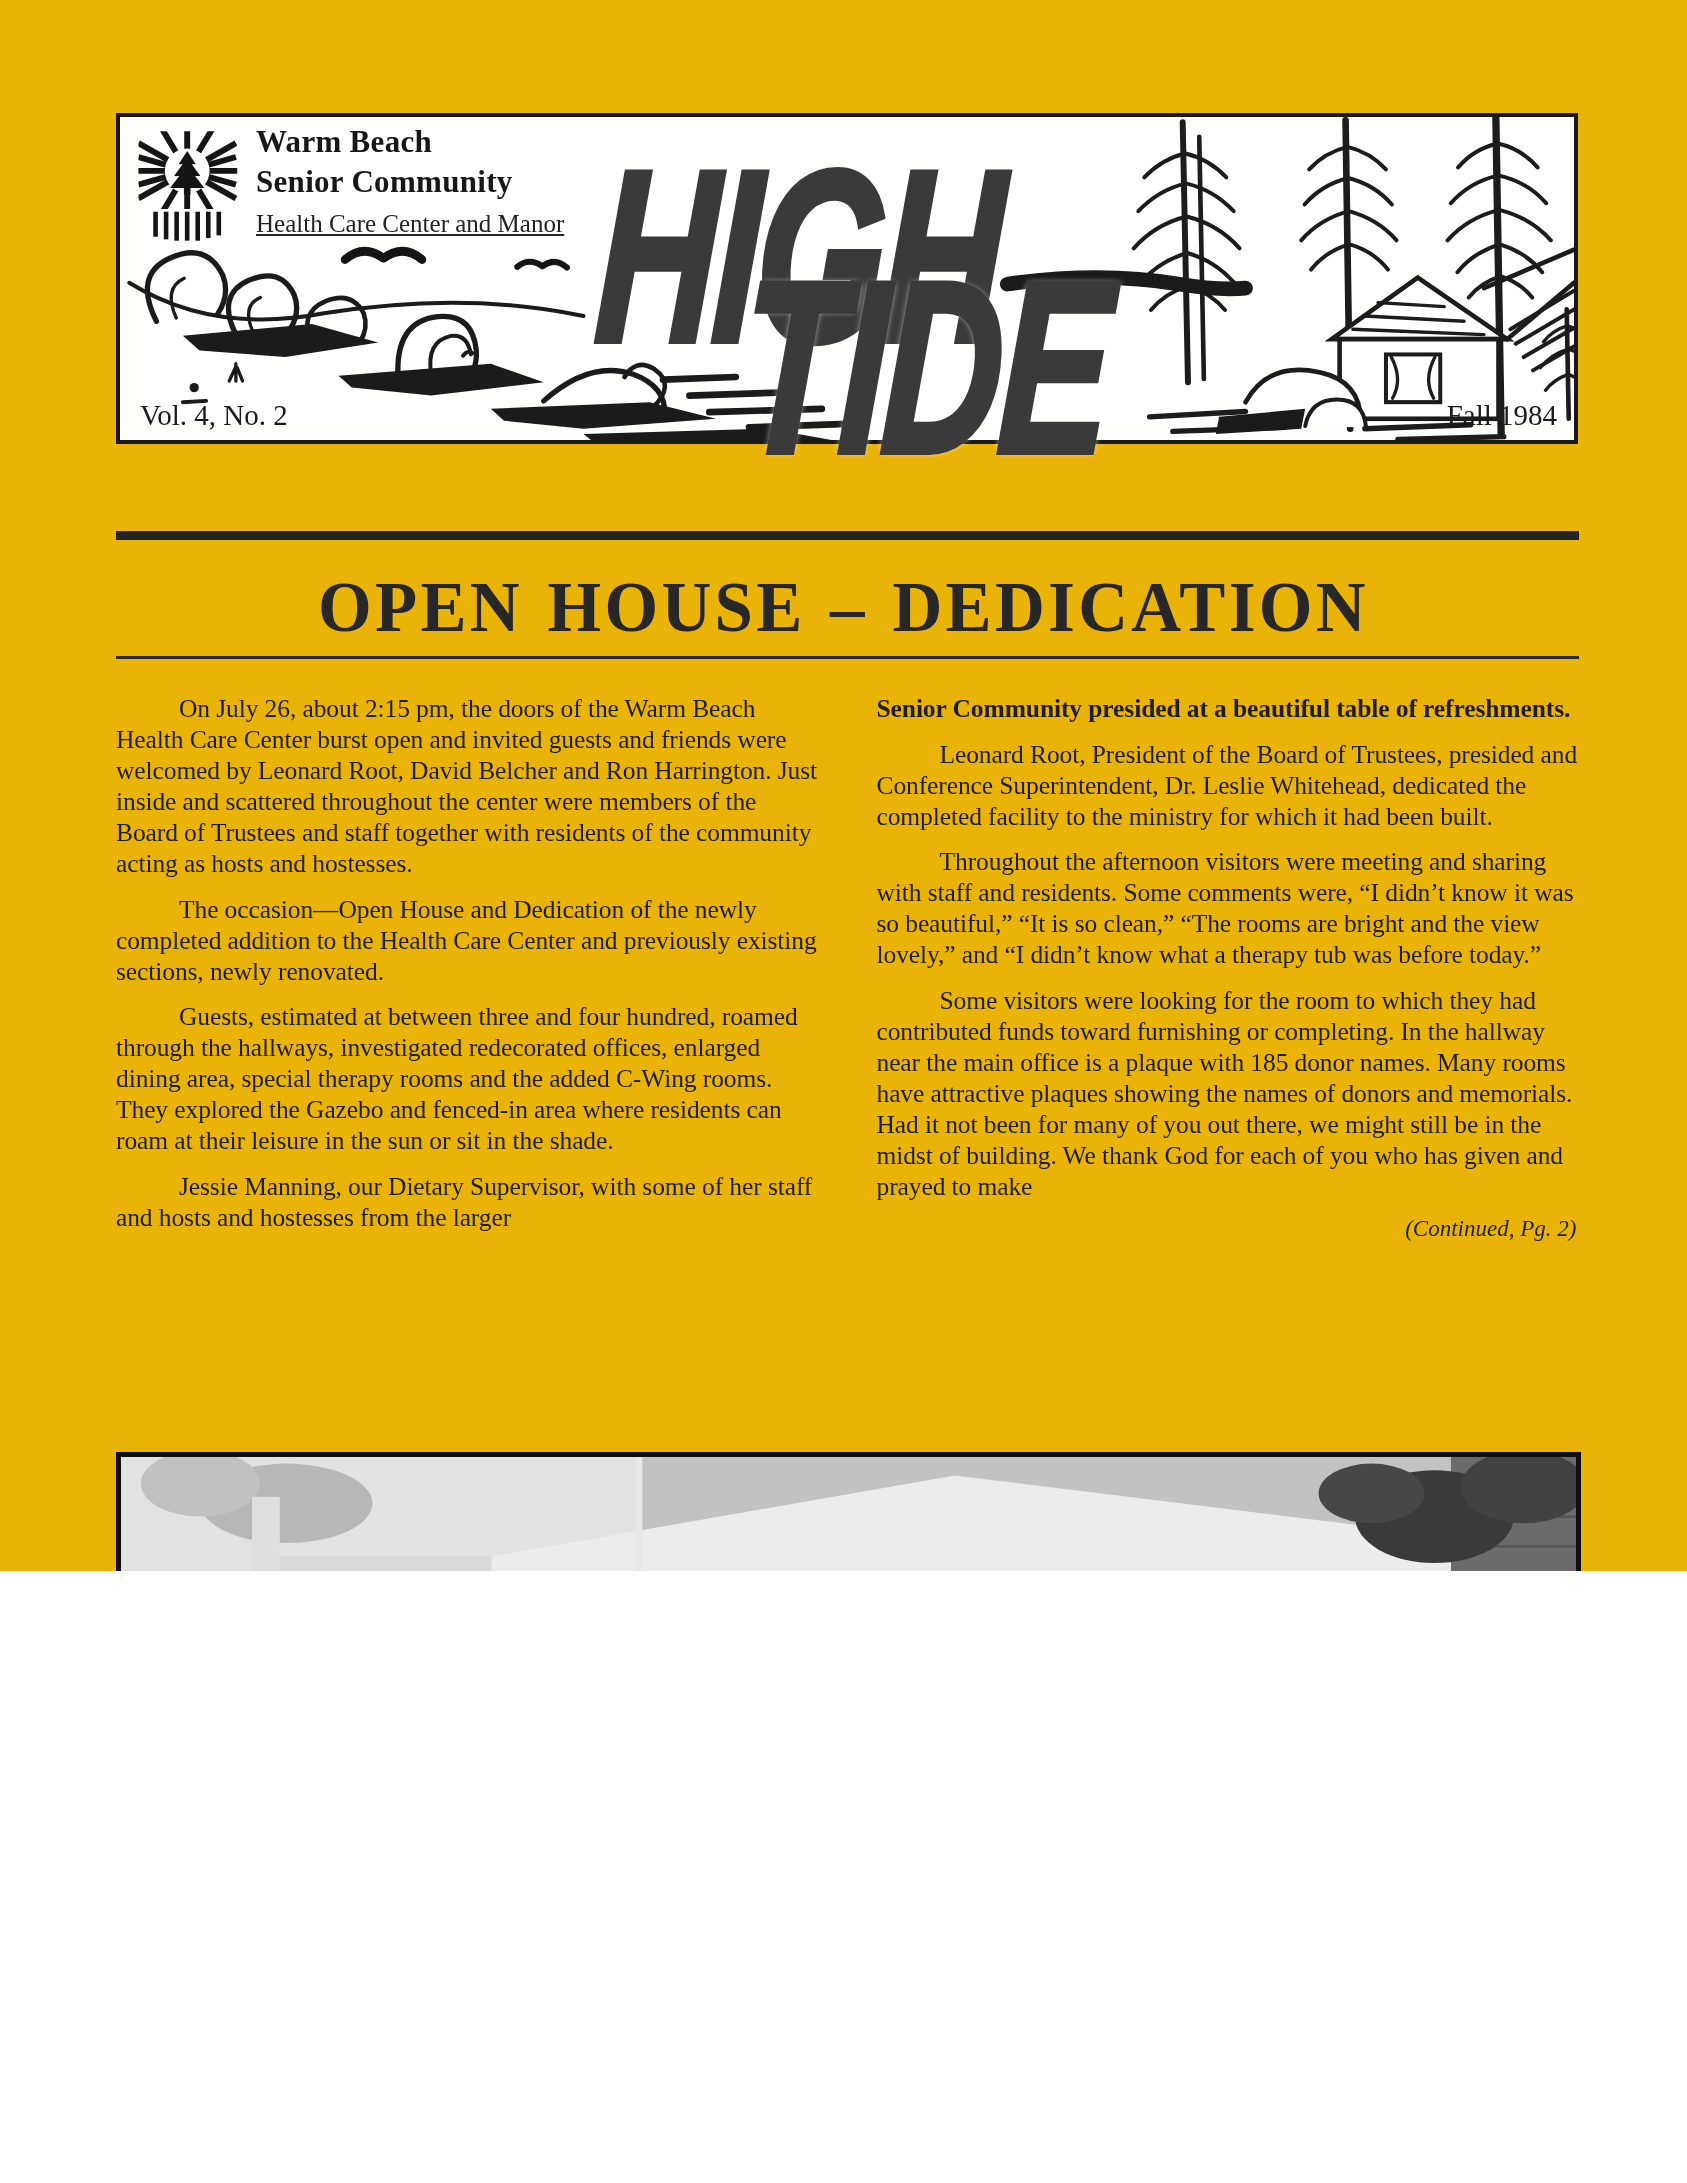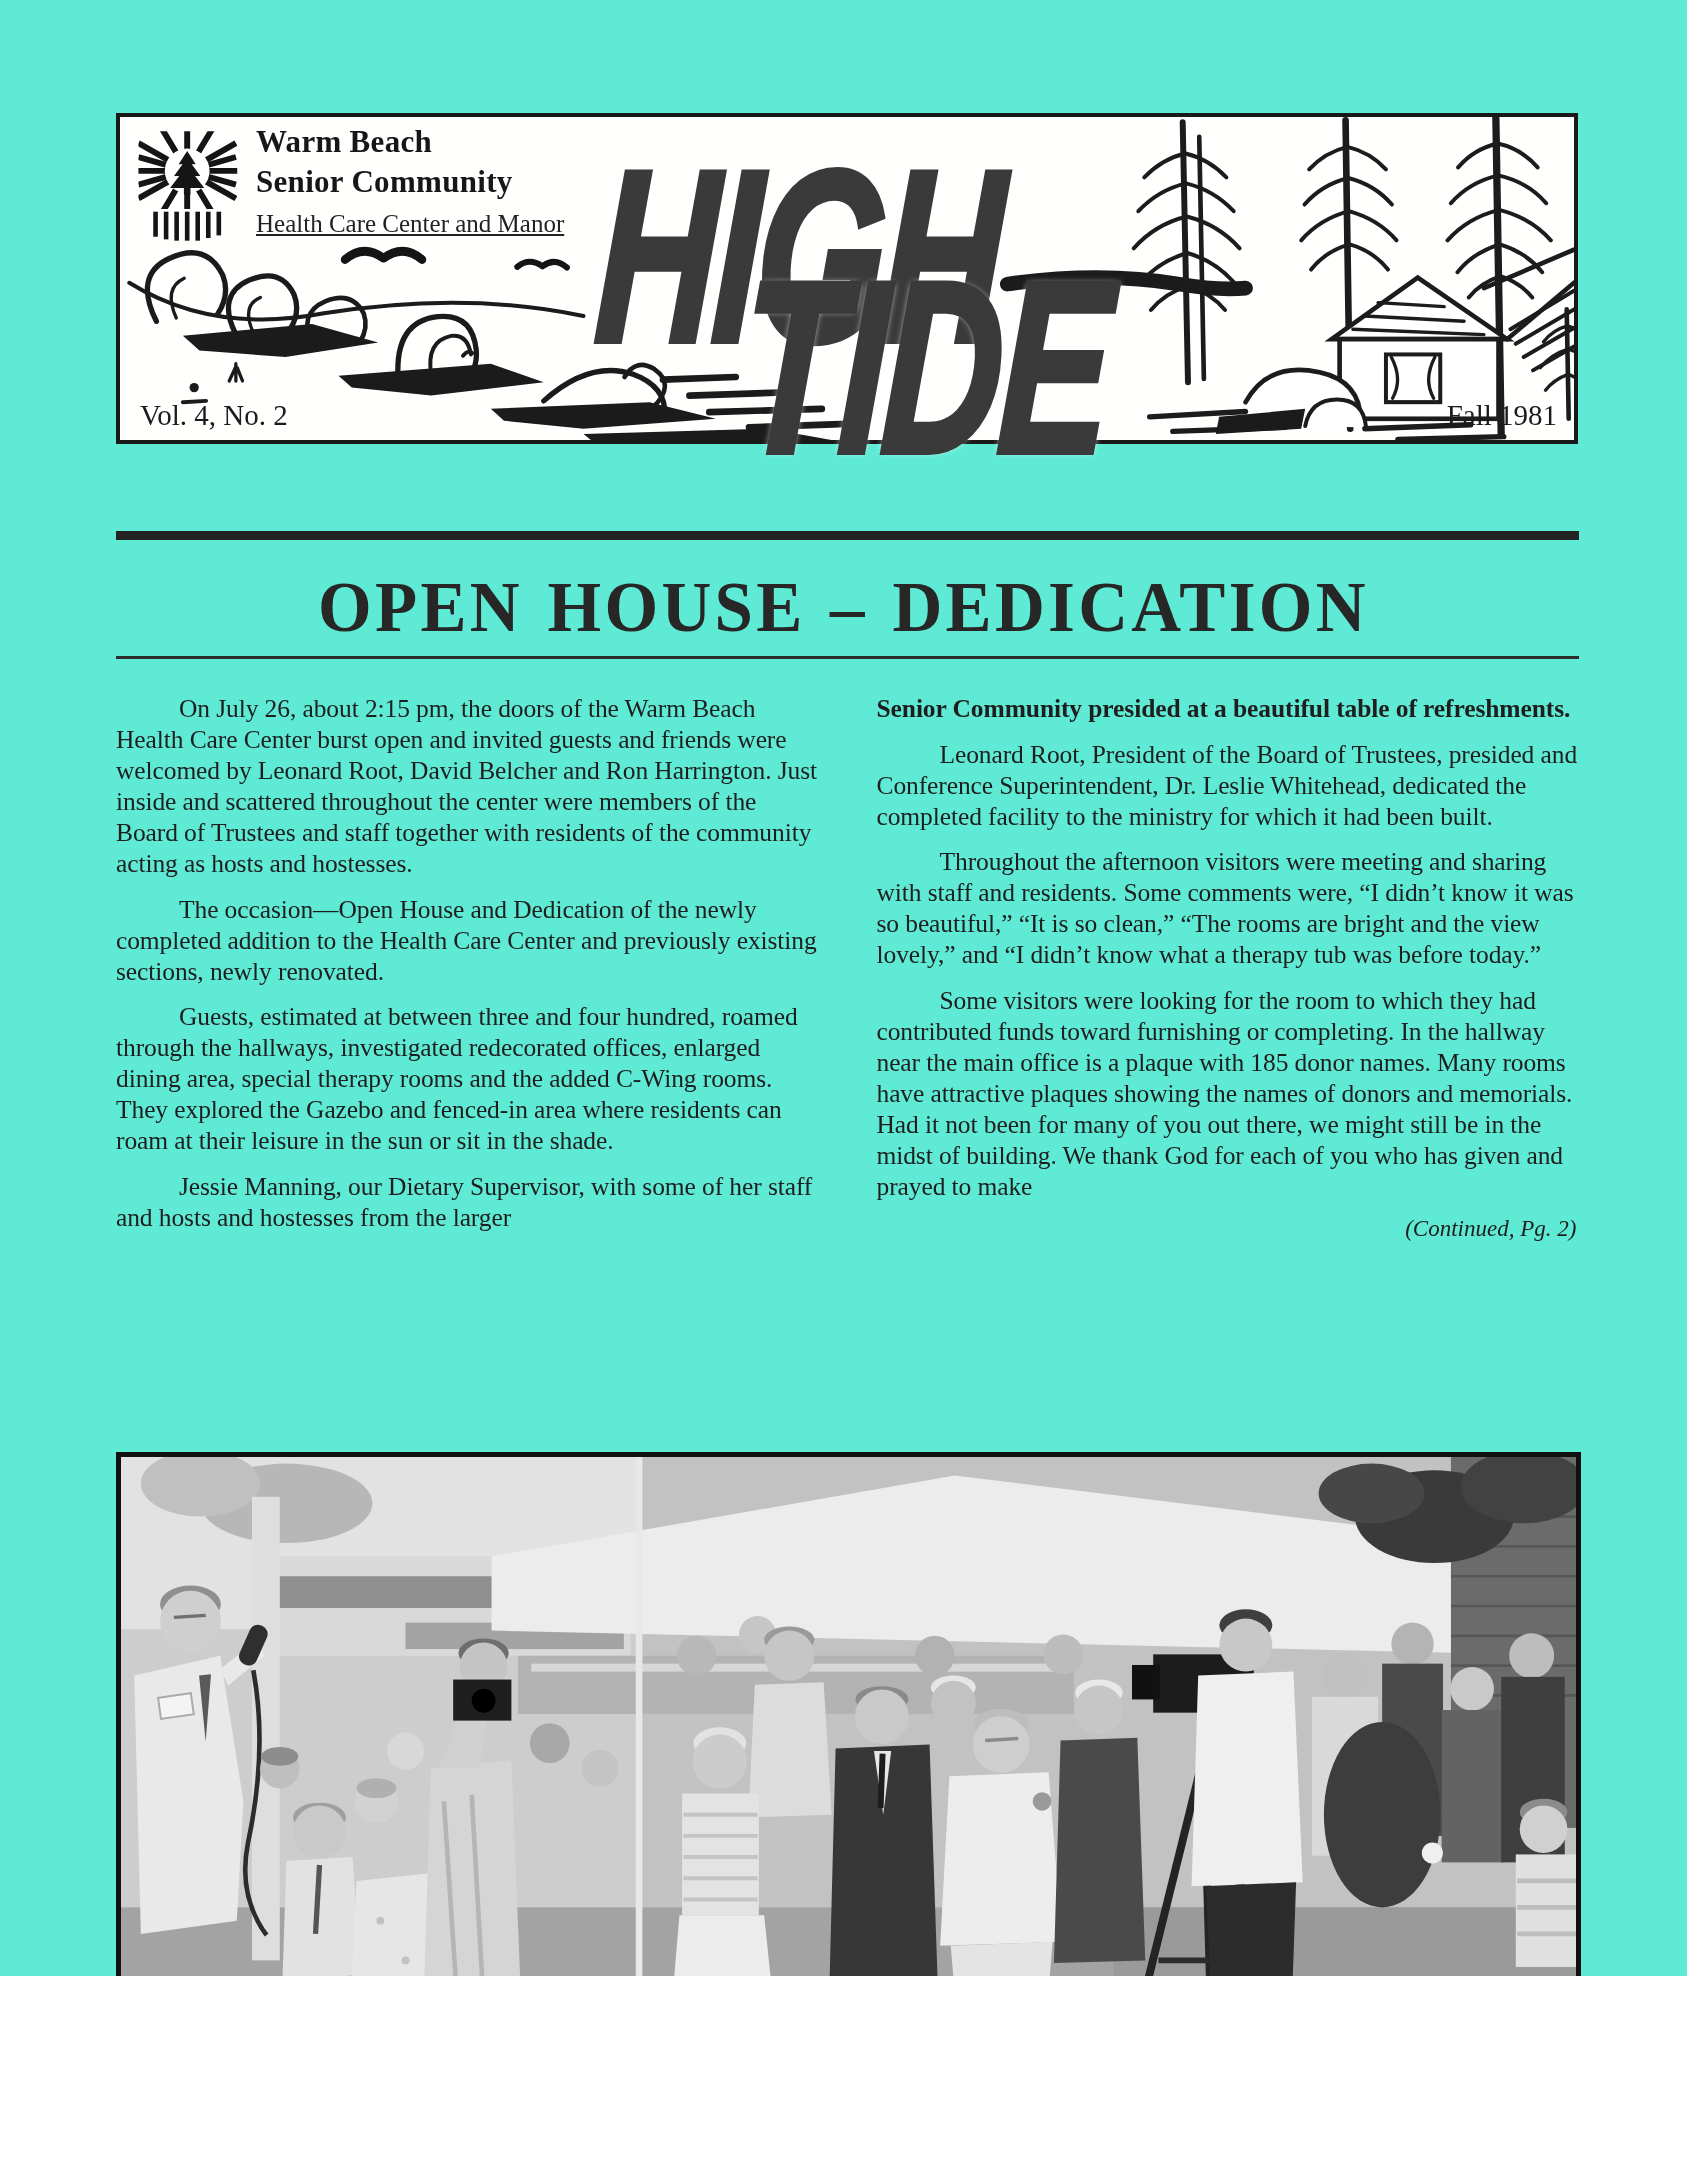--- a/index.html
+++ b/index.html
@@ -1,17 +1,17 @@
 <!DOCTYPE html>
 <html style="font-size:10.6px"><head>
 <meta charset="utf-8">
 <style>
   html,body{margin:0;padding:0;background:#ffffff;}
   .page{
-    position:relative;width:1687px;height:1976px;background:#5eead4;
+    position:relative;width:1687px;height:1571px;background:#eab308;
     font-family:"Liberation Serif",serif;color:#1c1c1c;overflow:hidden;
   }
   
   .masthead{
     position:absolute;left:116px;top:113px;width:1462px;height:331px;
     border:4.6px solid #191919;box-sizing:border-box;background:#fffffe;
   }
   .masthead-art{position:absolute;left:0;top:0;width:100%;height:100%;z-index:1;}
   .logo{position:absolute;left:17px;top:13.2px;width:103px;height:112px;z-index:3;}
   .org{position:absolute;left:136px;top:9.3px;z-index:3;line-height:1;}
@@ -217,21 +217,21 @@
     <div class="org">
       <div class="org-line">Warm Beach</div>
       <div class="org-line">Senior Community</div>
       <div class="org-sub">Health Care Center and Manor</div>
     </div>
 
     <div class="nl-title nl-title-1">HIGH</div>
     <div class="nl-title nl-title-2">TIDE</div>
 
     <div class="vol">Vol. 4, No. 2</div>
-    <div class="issue-date">Fall 1981</div>
+    <div class="issue-date">Fall 1984</div>
   </header>
 
   <div class="rule-thick"></div>
   <h1 class="headline">OPEN HOUSE – DEDICATION</h1>
   <div class="rule-thin"></div>
 
   <main class="columns">
     <section class="col">
       <p>On July 26, about 2:15 pm, the doors of the Warm Beach Health Care Center burst open and invited guests and friends were welcomed by Leonard Root, David Belcher and Ron Harrington. Just inside and scattered throughout the center were members of the Board of Trustees and staff together with residents of the community acting as hosts and hostesses.</p>
       <p>The occasion—Open House and Dedication of the newly completed addition to the Health Care Center and previously existing sections, newly renovated.</p>

